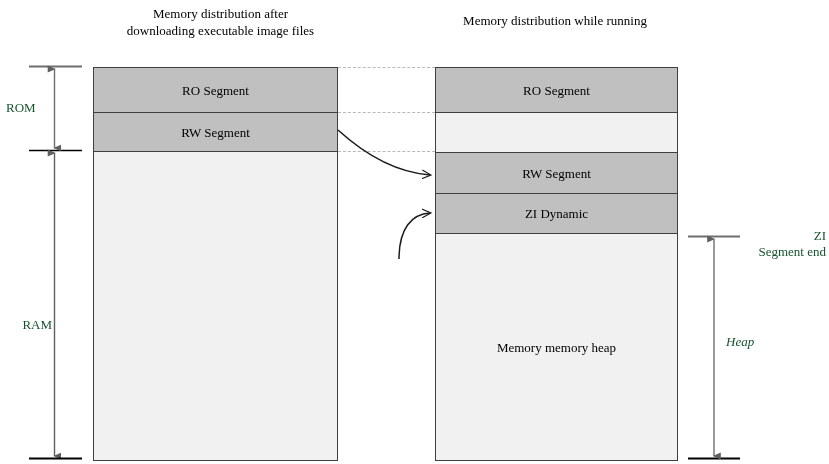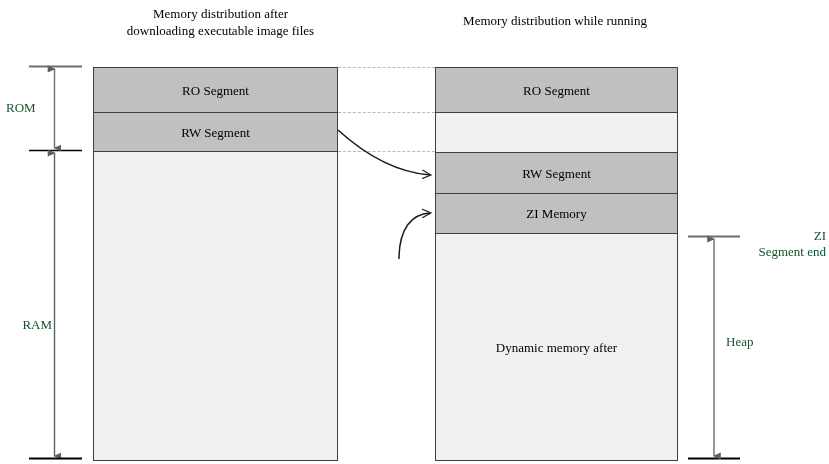--- a/index.html
+++ b/index.html
@@ -71,21 +71,21 @@
   
   .side-label {
     position: absolute;
     font-size: 13px;
     line-height: 16px;
     color: #14532d;
   }
   #label-rom  { left: 6px;  top: 100px; width: 46px; text-align: left; }
   #label-ram  { left: 6px;  top: 317px; width: 46px; text-align: right; }
   #label-zi-end { left: 726px; top: 228px; width: 100px; text-align: right; white-space: pre-line; }
-  #label-heap { left: 726px; top: 334px; width: 60px; text-align: left; }
+  #label-heap { left: 726px; top: 334px; width: 60px; text-align: left; font-style: italic; }
 </style>
 </head>
 <body>
 
 <div id="canvas">
 
   <div class="title" id="title-left">Memory distribution after downloading executable image files</div>
   <div class="title" id="title-right">Memory distribution while running</div>
 
   <div class="dotline" style="left:338px; top:67px; width:97px;"></div>
@@ -108,24 +108,24 @@
     <div class="seg seg-filled" style="left:0px; top:0px; width:243px; height:46px;">
       <span>RO Segment</span>
     </div>
     <div class="seg seg-empty" style="left:0px; top:45px; width:243px; height:41px;">
       <span></span>
     </div>
     <div class="seg seg-filled" style="left:0px; top:85px; width:243px; height:42px;">
       <span>RW Segment</span>
     </div>
     <div class="seg seg-filled" style="left:0px; top:126px; width:243px; height:41px;">
-      <span>ZI Memory</span>
+      <span>ZI Dynamic</span>
     </div>
     <div class="seg seg-empty" style="left:0px; top:166px; width:243px; height:228px;">
-      <span>Dynamic memory after</span>
+      <span>Memory memory heap</span>
     </div>
   </div>
 
   <div class="side-label" id="label-rom">ROM</div>
   <div class="side-label" id="label-ram">RAM</div>
   <div class="side-label" id="label-zi-end">ZI
 Segment end</div>
   <div class="side-label" id="label-heap">Heap</div>
 
   <svg id="overlay" viewBox="0 0 829 464" xmlns="http://www.w3.org/2000/svg">

